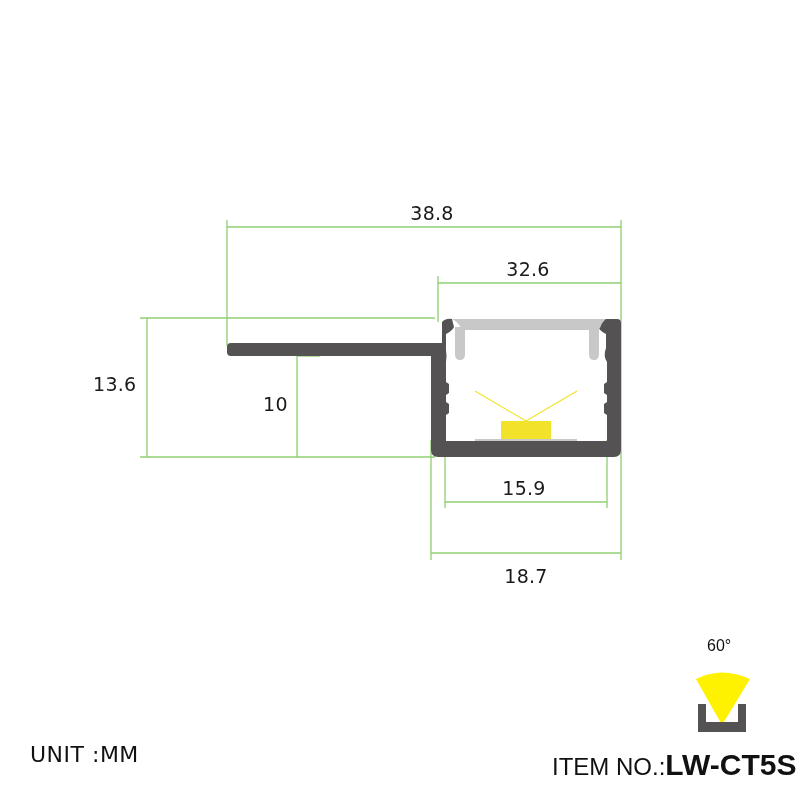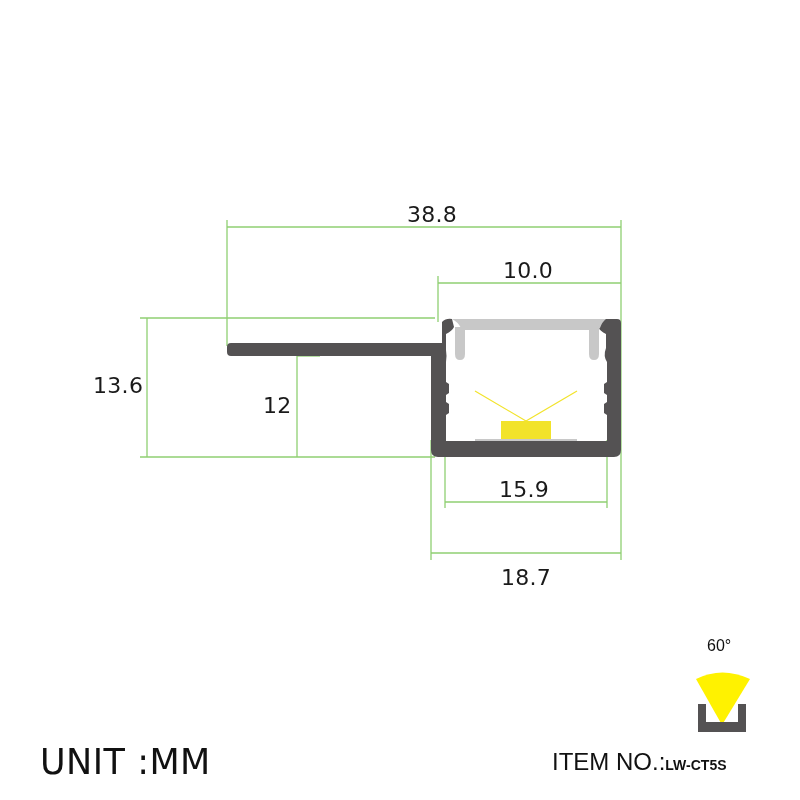--- a/index.html
+++ b/index.html
@@ -1,23 +1,23 @@
 <!DOCTYPE html>
 <html><head>
   <meta charset="utf-8">
   <style>
     html, body { margin: 0; padding: 0; background: #ffffff; }
     body { width: 800px; height: 800px; position: relative; overflow: hidden; font-family: "DejaVu Sans", sans-serif; }
     svg.drawing { position: absolute; left: 0; top: 0; }
-    .dim-label { position: absolute; font-family: "DejaVu Sans", sans-serif; font-size: 22px; color: #1a1a1a; white-space: nowrap; transform: translateX(-50%); letter-spacing: 0.3px; }
+    .dim-label { position: absolute; font-family: "DejaVu Sans", sans-serif; font-size: 19px; color: #1a1a1a; white-space: nowrap; transform: translateX(-50%); letter-spacing: 0.3px; }
     .dim-label.left { transform: none; }
-    .unit { position: absolute; left: 40px; top: 742px; font-family: "DejaVu Sans", sans-serif; font-size: 35px; color: #111; letter-spacing: 0.5px; }
+    .unit { position: absolute; left: 30px; top: 742px; font-family: "DejaVu Sans", sans-serif; font-size: 22px; color: #111; letter-spacing: 0.5px; }
     .item { position: absolute; left: 552px; top: 748px; font-family: "Liberation Sans", sans-serif; color: #111; white-space: nowrap; }
     .item .prefix { font-size: 24px; }
-    .item .code { font-size: 14px; font-weight: bold; }
+    .item .code { font-size: 30px; font-weight: bold; }
     .angle { position: absolute; left: 707px; top: 637px; font-family: "Liberation Sans", sans-serif; font-size: 16px; color: #111; }
   </style>
 </head>
 <body>
 
 <svg class="drawing" width="800" height="800" viewBox="0 0 800 800" xmlns="http://www.w3.org/2000/svg">
 
   <g stroke="#8fcf72" stroke-width="1.3" fill="none">
 
     <line x1="227" y1="227" x2="621" y2="227"></line>
@@ -68,23 +68,23 @@
     <line x1="526" y1="421" x2="577" y2="391" stroke="#f2e32a" stroke-width="1.2"></line>
   </g>
 
   <g>
     <path d="M722,725 L696,679 Q722,666 750,679 Z" fill="#fff200"></path>
     <path d="M698,704 L706,704 L706,722 L738,722 L738,704 L746,704 L746,732 L698,732 Z" fill="#545253"></path>
   </g>
 </svg>
 
 <div class="dim-label" style="left:432px; top:202px;">38.8</div>
-<div class="dim-label" style="left:528px; top:258px;">10.0</div>
+<div class="dim-label" style="left:528px; top:258px;">32.6</div>
 <div class="dim-label left" style="left:93px; top:373px;">13.6</div>
-<div class="dim-label left" style="left:263px; top:393px;">12</div>
+<div class="dim-label left" style="left:263px; top:393px;">10</div>
 <div class="dim-label" style="left:524px; top:477px;text-align:right;">15.9</div>
 <div class="dim-label" style="left:526px; top:565px;text-align:center;">18.7</div>
 
 <div class="angle">60°</div>
 
 <div class="unit">UNIT :MM</div>
 
 <div class="item">
   <span class="prefix">ITEM NO.:</span><span class="code">LW-CT5S</span>
 </div>

